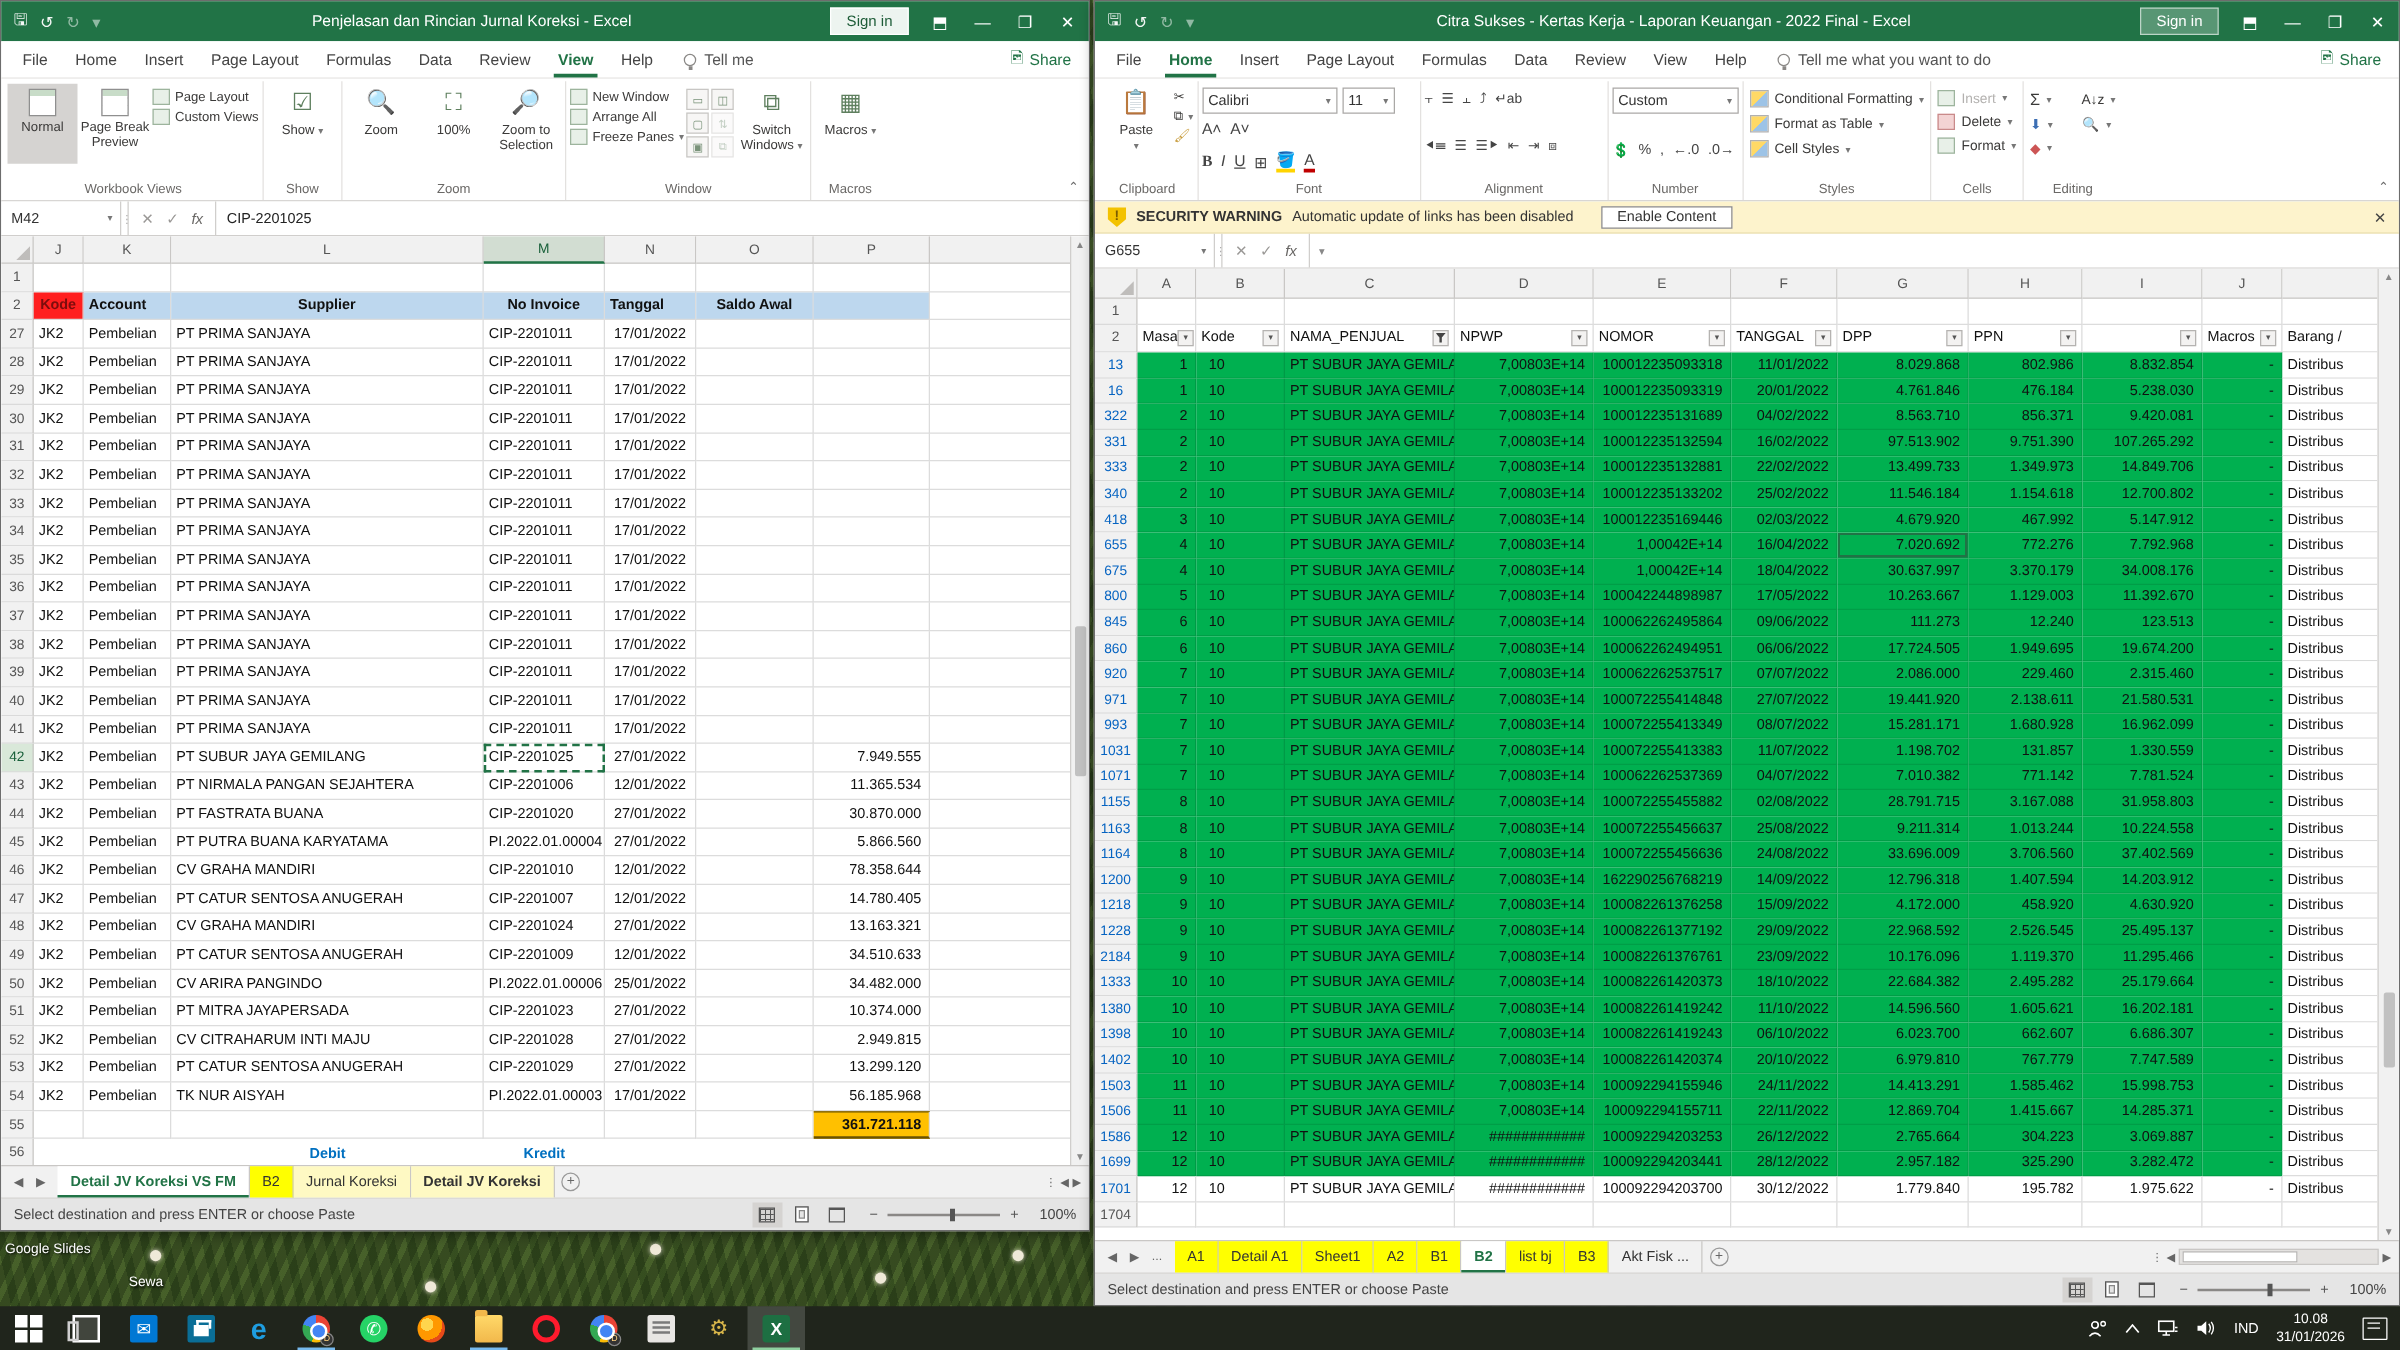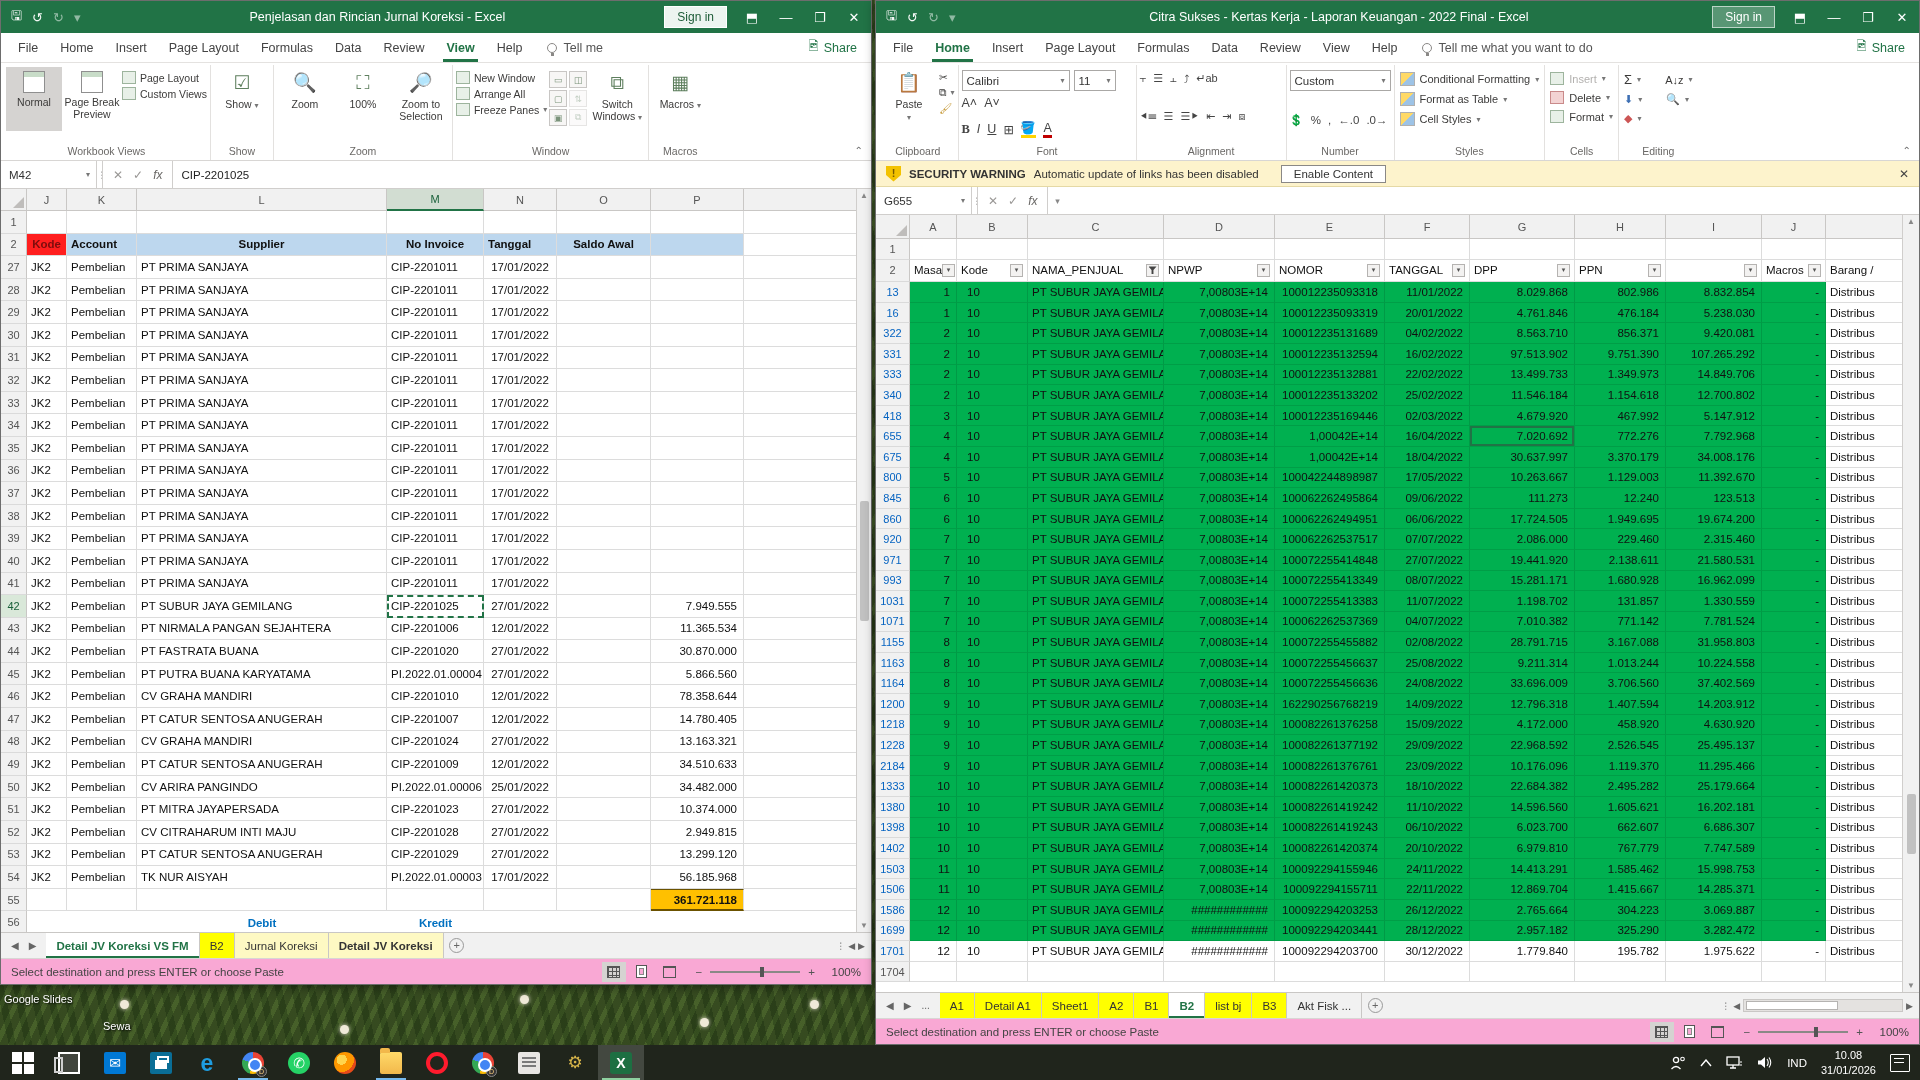--- a/index.html
+++ b/index.html
@@ -140,21 +140,21 @@
   .stab.orange { background:#fef9c3; }
   .stab.bold { font-weight:bold; }
   .addtab { display:flex; align-items:center; justify-content:center; width:26px; color:#666; }
   .addtab .plus { width:15px; height:15px; border:1px solid #999; border-radius:50%; font-size:11px; line-height:13px; text-align:center; }
   .tab-spacer { flex:1; }
   .hscroll { display:flex; align-items:center; gap:3px; padding:0 6px; color:#666; font-size:9px; }
   .htrack { width:160px; height:13px; background:#e4e2e0; border:1px solid #c9c7c5; position:relative; }
   .hthumb { position:absolute; left:2px; top:1px; height:9px; width:58%; background:#fff; border:1px solid #b5b3b1; }
 
   
-  .statusbar { height:26px; flex:none; background:#f9a8d4; border-top:1px solid #d8d6d4; display:flex; align-items:center; font-size:11.5px; color:#444; padding:0 10px; }
+  .statusbar { height:26px; flex:none; background:#e5e5e5; border-top:1px solid #d8d6d4; display:flex; align-items:center; font-size:11.5px; color:#444; padding:0 10px; }
   .status-left { flex:1; }
   .viewbtns { display:flex; gap:4px; margin-right:14px; }
   .vb { width:24px; height:20px; display:flex; align-items:center; justify-content:center; }
   .vb.pressed { background:#d5d3d1; }
   .vb .g1 { width:13px; height:12px; background:
       repeating-linear-gradient(90deg,#555 0 1px,transparent 1px 4px),
       repeating-linear-gradient(#555 0 1px,transparent 1px 4px); border:1px solid #555; }
   .vb .g2 { width:11px; height:13px; border:1px solid #555; box-shadow:inset 0 0 0 2px #fff, inset 0 0 0 3px #888; }
   .vb .g3 { width:13px; height:12px; border:1px solid #555; border-top:2px solid #555; }
   .zoomctl { display:flex; align-items:center; gap:8px; color:#555; }

